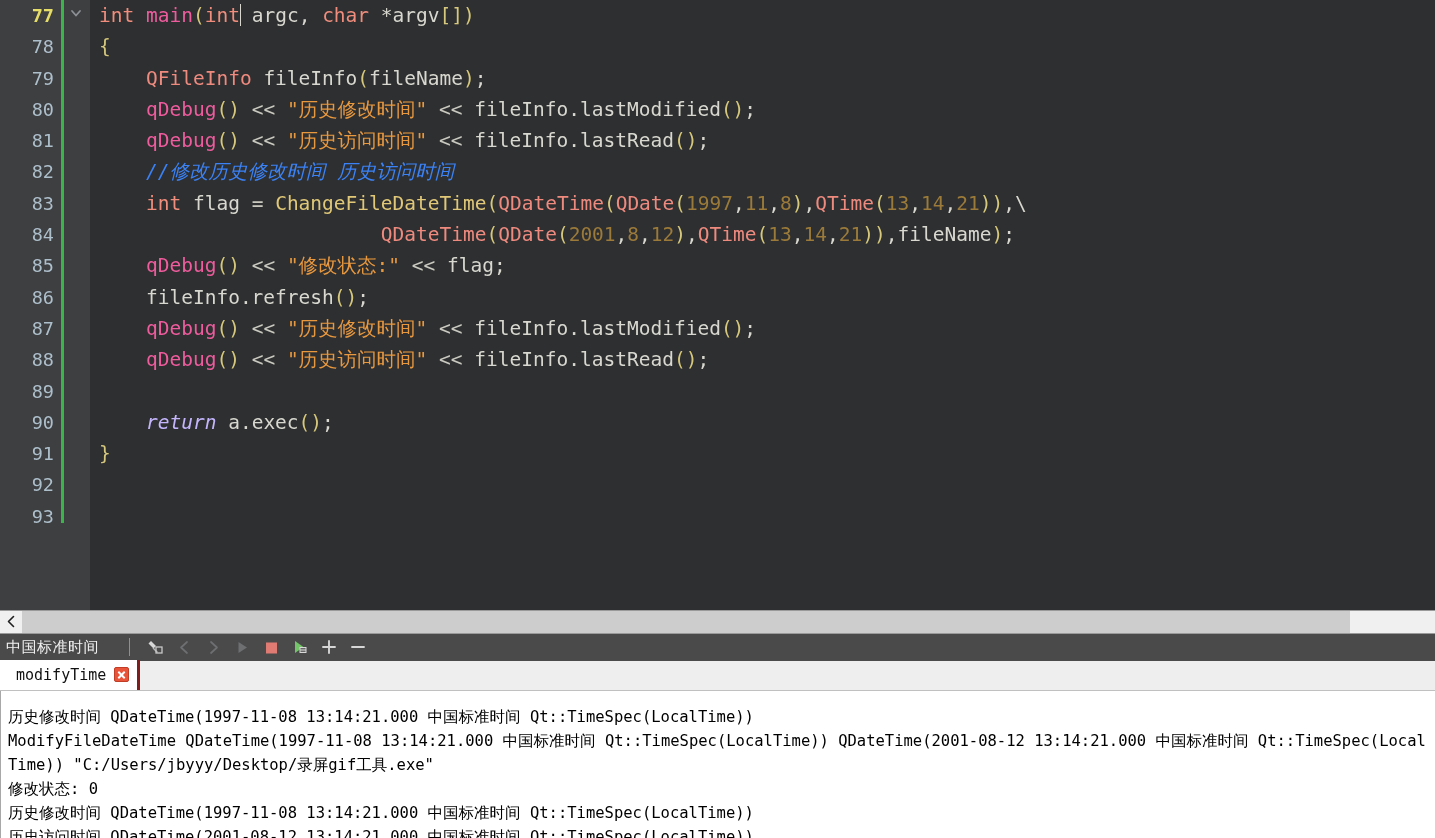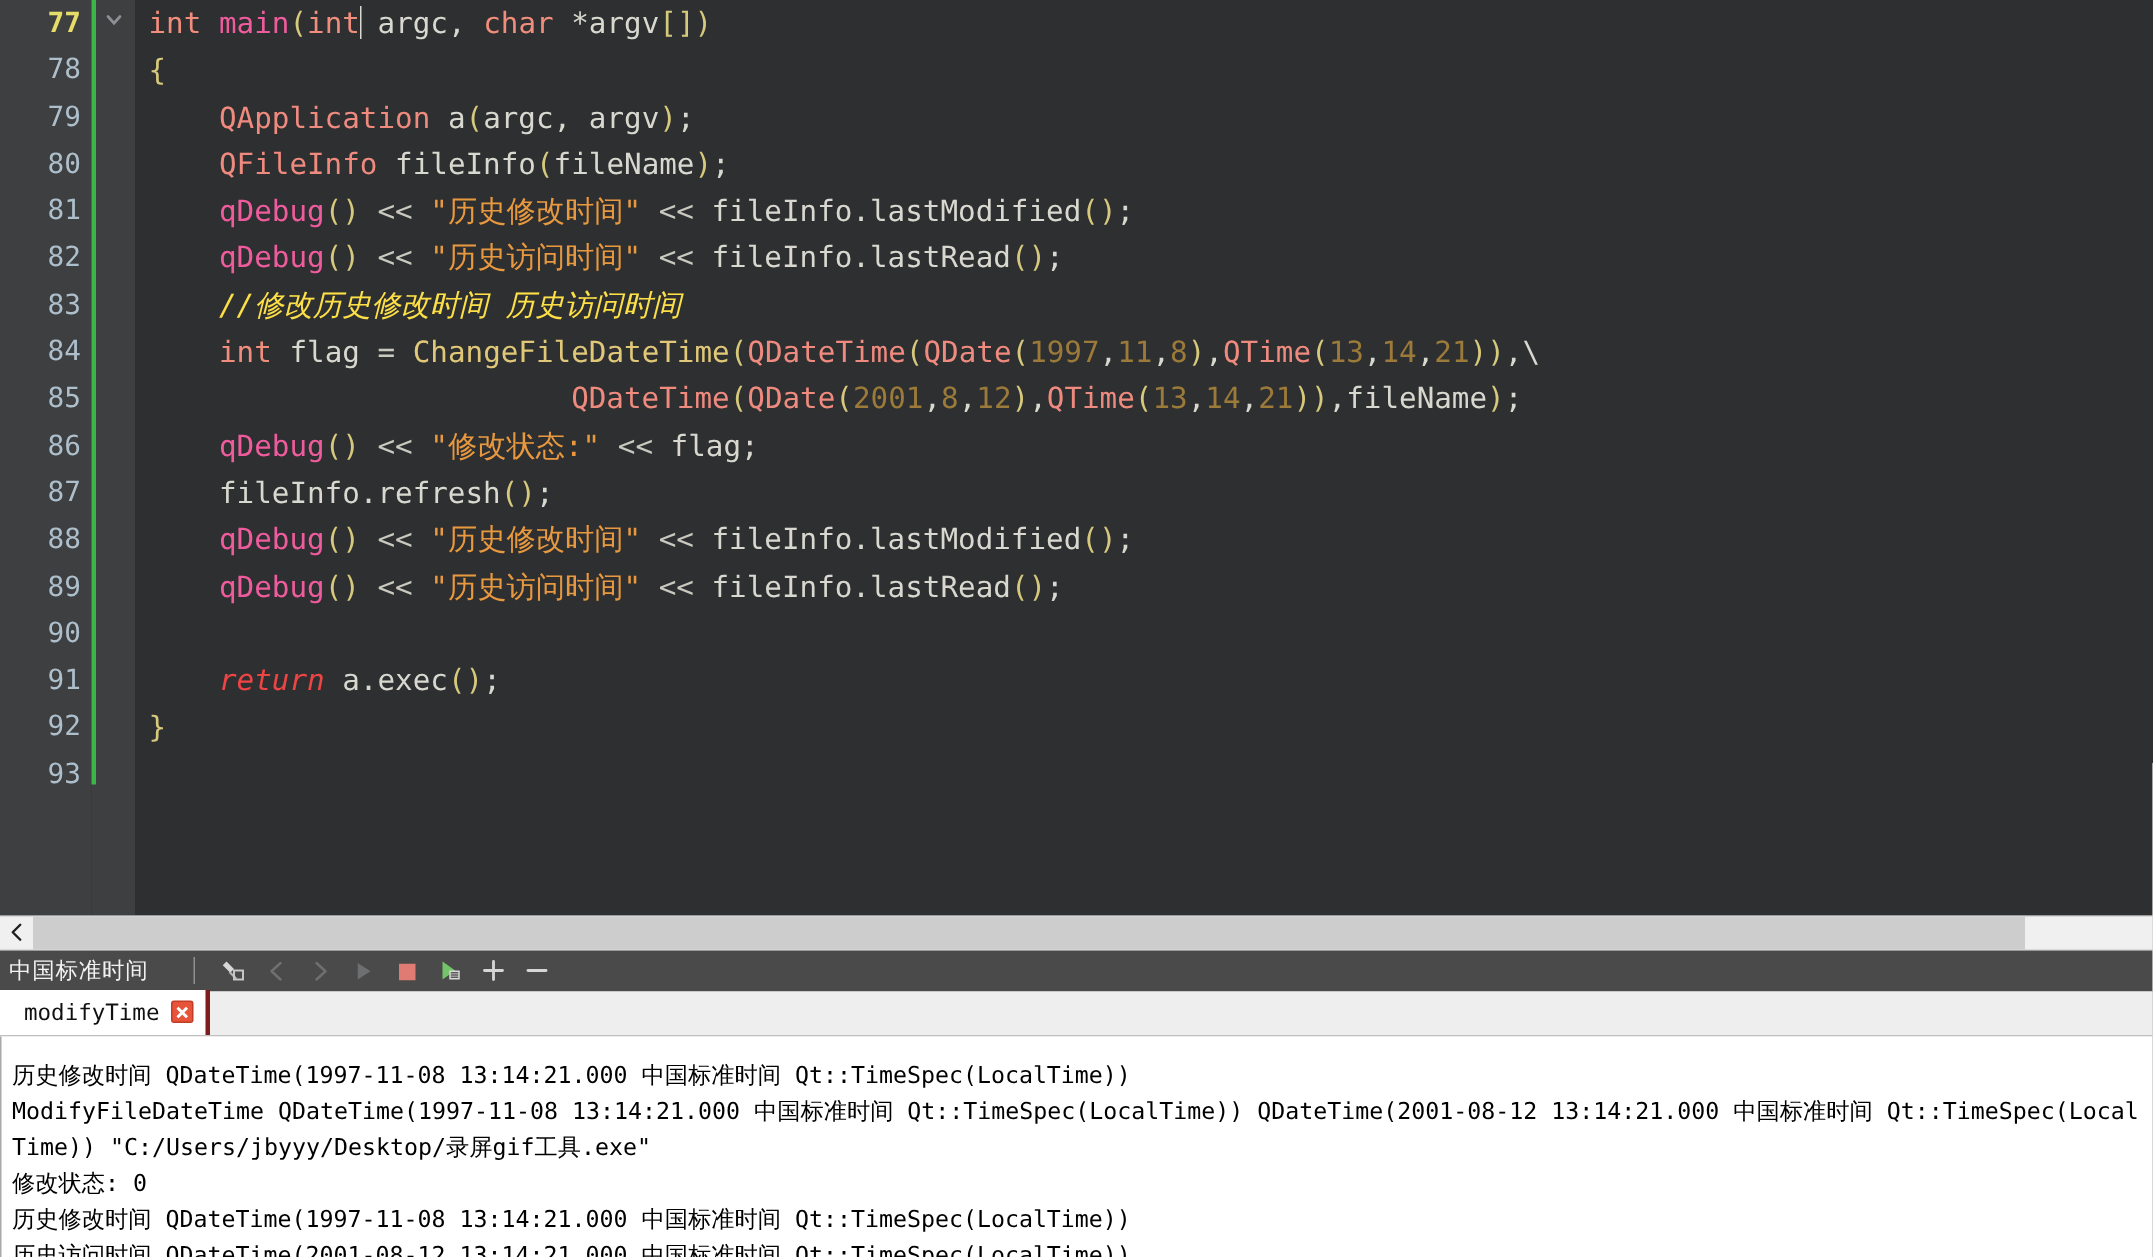--- a/index.html
+++ b/index.html
@@ -77,26 +77,26 @@
     line-height: 31.3px;
     white-space: pre;
     font-family: "DejaVu Sans Mono", monospace;
     font-size: 19.5px;
     letter-spacing: 0px;
   }
 
   
   .t-plain  { color: #d8d8d0; }
   .t-kw     { color: #f08d7c; }
-  .t-kw2    { color: #ef4444; font-style: italic; }
+  .t-kw2    { color: #c4b5fd; font-style: italic; }
   .t-type   { color: #ef8a7f; }
   .t-func   { color: #e0c878; }
   .t-str    { color: #e8983f; }
   .t-num    { color: #9b7a3a; }
-  .t-cmt    { color: #fde047; font-style: italic; }
+  .t-cmt    { color: #3b82f6; font-style: italic; }
   .t-op     { color: #c9c9c0; }
   .t-punc   { color: #d6c87c; }
   .t-magenta{ color: #ef5c9e; }
   .t-qdebug { color: #ef5c9e; }
 
   .caret {
     display: inline-block;
     width: 1px; height: 22px;
     background: #d8d8d0;
     vertical-align: -4px;
@@ -249,21 +249,20 @@
     <div class="foldcol">
       <div class="fold-chevron">
         <svg width="14" height="14" viewBox="0 0 14 14" aria-hidden="true">
           <path d="M3 5 L7 9.5 L11 5" stroke="#8d9094" stroke-width="1.8" fill="none" stroke-linecap="round"></path>
         </svg>
       </div>
     </div>
     <div class="code" id="code">
         <div class="row"><span class="t-kw">int</span><span class="t-plain"> </span><span class="t-magenta">main</span><span class="t-punc">(</span><span class="t-kw">int</span><span class="caret"></span><span class="t-plain"> argc, </span><span class="t-kw">char</span><span class="t-plain"> *argv</span><span class="t-punc">[]</span><span class="t-punc">)</span></div>
         <div class="row"><span class="t-punc">{</span></div>
-        <div class="row"><span class="t-plain">    </span><span class="t-type">QApplication</span><span class="t-plain"> a</span><span class="t-punc">(</span><span class="t-plain">argc, argv</span><span class="t-punc">)</span><span class="t-plain">;</span></div>
         <div class="row"><span class="t-plain">    </span><span class="t-type">QFileInfo</span><span class="t-plain"> fileInfo</span><span class="t-punc">(</span><span class="t-plain">fileName</span><span class="t-punc">)</span><span class="t-plain">;</span></div>
         <div class="row"><span class="t-plain">    </span><span class="t-qdebug">qDebug</span><span class="t-punc">()</span><span class="t-op"> &lt;&lt; </span><span class="t-str">"历史修改时间"</span><span class="t-op"> &lt;&lt; </span><span class="t-plain">fileInfo.lastModified</span><span class="t-punc">()</span><span class="t-plain">;</span></div>
         <div class="row"><span class="t-plain">    </span><span class="t-qdebug">qDebug</span><span class="t-punc">()</span><span class="t-op"> &lt;&lt; </span><span class="t-str">"历史访问时间"</span><span class="t-op"> &lt;&lt; </span><span class="t-plain">fileInfo.lastRead</span><span class="t-punc">()</span><span class="t-plain">;</span></div>
         <div class="row"><span class="t-plain">    </span><span class="t-cmt">//修改历史修改时间 历史访问时间</span></div>
         <div class="row"><span class="t-plain">    </span><span class="t-kw">int</span><span class="t-plain"> flag </span><span class="t-op">= </span><span class="t-func">ChangeFileDateTime</span><span class="t-punc">(</span><span class="t-type">QDateTime</span><span class="t-punc">(</span><span class="t-type">QDate</span><span class="t-punc">(</span><span class="t-num">1997</span><span class="t-plain">,</span><span class="t-num">11</span><span class="t-plain">,</span><span class="t-num">8</span><span class="t-punc">)</span><span class="t-plain">,</span><span class="t-type">QTime</span><span class="t-punc">(</span><span class="t-num">13</span><span class="t-plain">,</span><span class="t-num">14</span><span class="t-plain">,</span><span class="t-num">21</span><span class="t-punc">))</span><span class="t-plain">,\</span></div>
         <div class="row"><span class="t-plain">                        </span><span class="t-type">QDateTime</span><span class="t-punc">(</span><span class="t-type">QDate</span><span class="t-punc">(</span><span class="t-num">2001</span><span class="t-plain">,</span><span class="t-num">8</span><span class="t-plain">,</span><span class="t-num">12</span><span class="t-punc">)</span><span class="t-plain">,</span><span class="t-type">QTime</span><span class="t-punc">(</span><span class="t-num">13</span><span class="t-plain">,</span><span class="t-num">14</span><span class="t-plain">,</span><span class="t-num">21</span><span class="t-punc">))</span><span class="t-plain">,fileName</span><span class="t-punc">)</span><span class="t-plain">;</span></div>
         <div class="row"><span class="t-plain">    </span><span class="t-qdebug">qDebug</span><span class="t-punc">()</span><span class="t-op"> &lt;&lt; </span><span class="t-str">"修改状态:"</span><span class="t-op"> &lt;&lt; </span><span class="t-plain">flag;</span></div>
         <div class="row"><span class="t-plain">    fileInfo.refresh</span><span class="t-punc">()</span><span class="t-plain">;</span></div>
         <div class="row"><span class="t-plain">    </span><span class="t-qdebug">qDebug</span><span class="t-punc">()</span><span class="t-op"> &lt;&lt; </span><span class="t-str">"历史修改时间"</span><span class="t-op"> &lt;&lt; </span><span class="t-plain">fileInfo.lastModified</span><span class="t-punc">()</span><span class="t-plain">;</span></div>
         <div class="row"><span class="t-plain">    </span><span class="t-qdebug">qDebug</span><span class="t-punc">()</span><span class="t-op"> &lt;&lt; </span><span class="t-str">"历史访问时间"</span><span class="t-op"> &lt;&lt; </span><span class="t-plain">fileInfo.lastRead</span><span class="t-punc">()</span><span class="t-plain">;</span></div>

